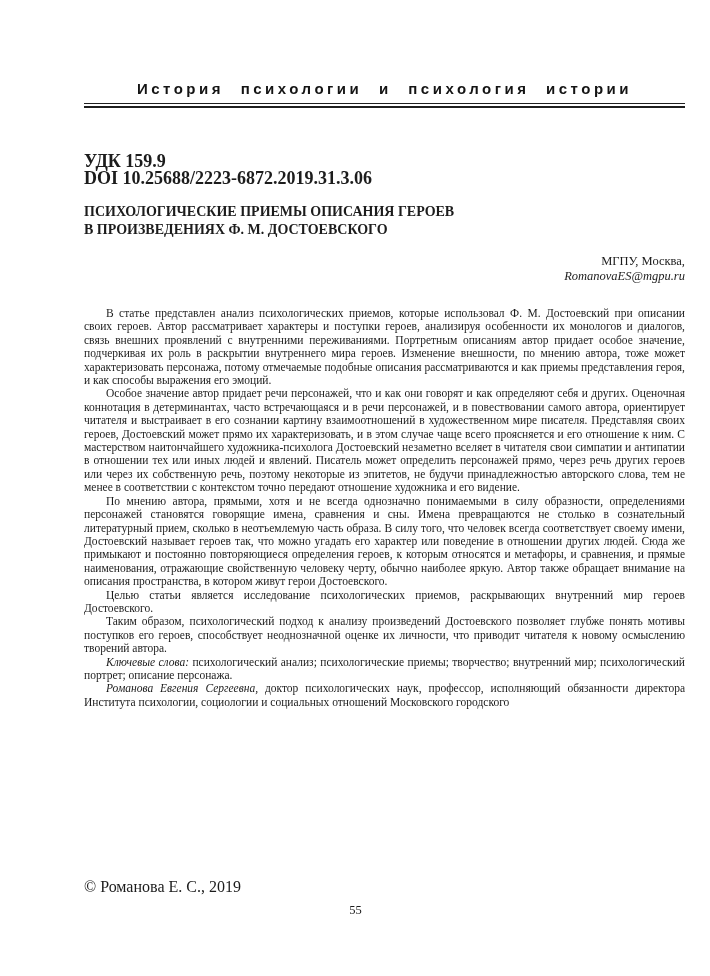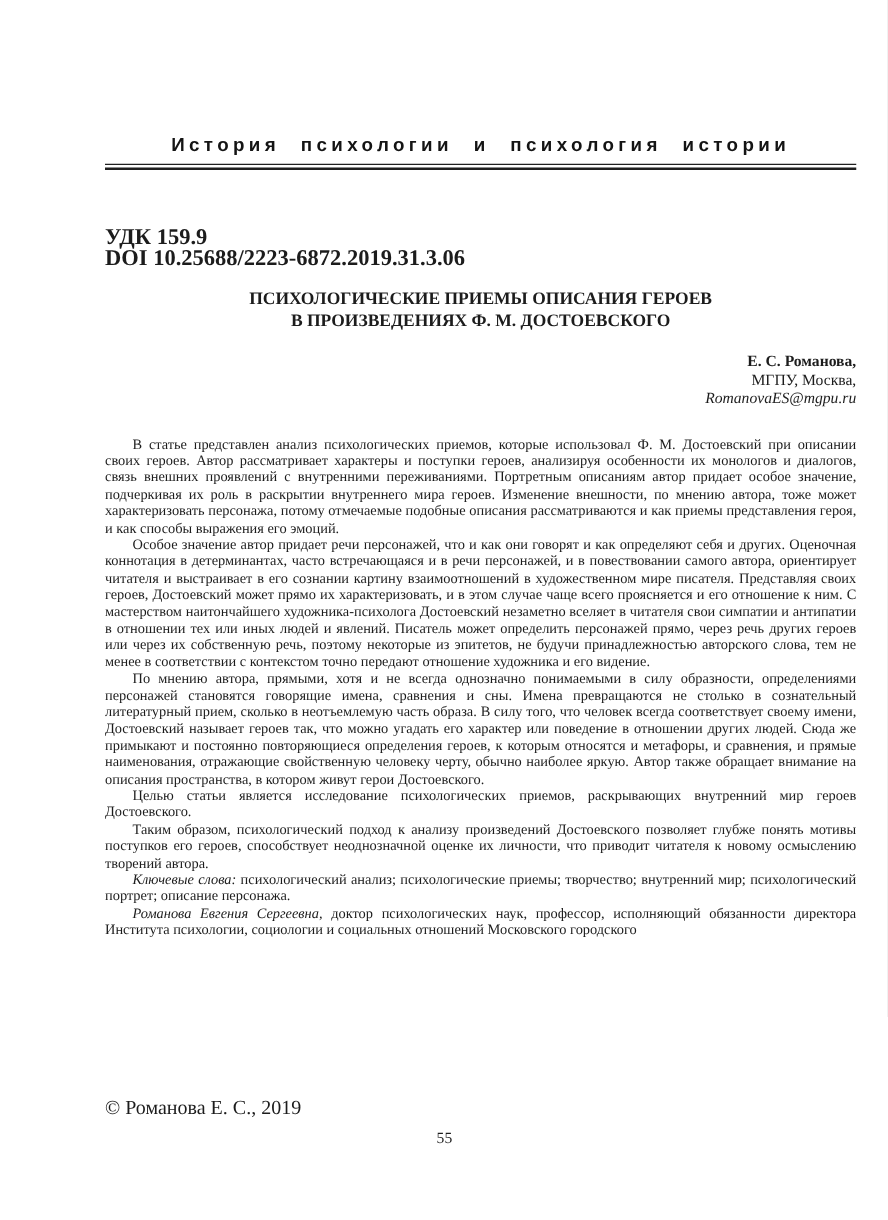--- a/index.html
+++ b/index.html
@@ -13,21 +13,21 @@
     font-family: "Liberation Serif", serif;
     overflow: hidden;
   }
   .content {
     position: absolute;
     left: 84px;
     top: 0;
     width: 601px;
   }
   .running-head {
-    margin-top: 108px;
+    margin-top: 80px;
     text-align: center;
     font-family: "Liberation Sans", sans-serif;
     font-weight: 700;
     font-size: 15px;
     letter-spacing: 3.5px;
     word-spacing: 9px;
     white-space: nowrap;
     color: #141414;
   }
   .double-rule {
@@ -37,21 +37,20 @@
     border-bottom: 2px solid #1f1f1f;
   }
   .meta {
     margin-top: 45px;
     font-weight: bold;
     font-size: 18px;
     line-height: 17px;
   }
   .title {
     margin-top: 16px;
-    text-align: center;
     font-weight: bold;
     font-size: 14px;
     line-height: 17.5px;
   }
   .author-block {
     margin-top: 16px;
     text-align: right;
     font-size: 12.5px;
     line-height: 14.5px;
   }
@@ -98,21 +97,20 @@
       <div>УДК 159.9</div>
       <div>DOI 10.25688/2223-6872.2019.31.3.06</div>
     </div>
 
     <div class="title">
       <div>ПСИХОЛОГИЧЕСКИЕ ПРИЕМЫ ОПИСАНИЯ ГЕРОЕВ</div>
       <div>В ПРОИЗВЕДЕНИЯХ Ф. М. ДОСТОЕВСКОГО</div>
     </div>
 
     <div class="author-block">
-      <div class="author-name">Е. С. Романова,</div>
       <div>МГПУ, Москва,</div>
       <div class="author-email">RomanovaES@mgpu.ru</div>
     </div>
 
     <div class="abstract">
       <p class="body-par">В статье представлен анализ психологических приемов, которые использовал Ф. М. Достоевский при описании своих героев. Автор рассматривает характеры и поступки героев, анализируя особенности их монологов и диалогов, связь внешних проявлений с внутренними переживаниями. Портретным описаниям автор придает особое значение, подчеркивая их роль в раскрытии внутреннего мира героев. Изменение внешности, по мнению автора, тоже может характеризовать персонажа, потому отмечаемые подобные описания рассматриваются и как приемы представления героя, и как способы выражения его эмоций.</p>
       <p class="body-par">Особое значение автор придает речи персонажей, что и как они говорят и как определяют себя и других. Оценочная коннотация в детерминантах, часто встречающаяся и в речи персонажей, и в повествовании самого автора, ориентирует читателя и выстраивает в его сознании картину взаимоотношений в художественном мире писателя. Представляя своих героев, Достоевский может прямо их характеризовать, и в этом случае чаще всего проясняется и его отношение к ним. С мастерством наитончайшего художника-психолога Достоевский незаметно вселяет в читателя свои симпатии и антипатии в отношении тех или иных людей и явлений. Писатель может определить персонажей прямо, через речь других героев или через их собственную речь, поэтому некоторые из эпитетов, не будучи принадлежностью авторского слова, тем не менее в соответствии с контекстом точно передают отношение художника и его видение.</p>
       <p class="body-par">По мнению автора, прямыми, хотя и не всегда однозначно понимаемыми в силу образности, определениями персонажей становятся говорящие имена, сравнения и сны. Имена превращаются не столько в сознательный литературный прием, сколько в неотъемлемую часть образа. В силу того, что человек всегда соответствует своему имени, Достоевский называет героев так, что можно угадать его характер или поведение в отношении других людей. Сюда же примыкают и постоянно повторяющиеся определения героев, к которым относятся и метафоры, и сравнения, и прямые наименования, отражающие свойственную человеку черту, обычно наиболее яркую. Автор также обращает внимание на описания пространства, в котором живут герои Достоевского.</p>
       <p class="body-par">Целью статьи является исследование психологических приемов, раскрывающих внутренний мир героев Достоевского.</p>
       <p class="body-par">Таким образом, психологический подход к анализу произведений Достоевского позволяет глубже понять мотивы поступков его героев, способствует неоднозначной оценке их личности, что приводит читателя к новому осмыслению творений автора.</p>

